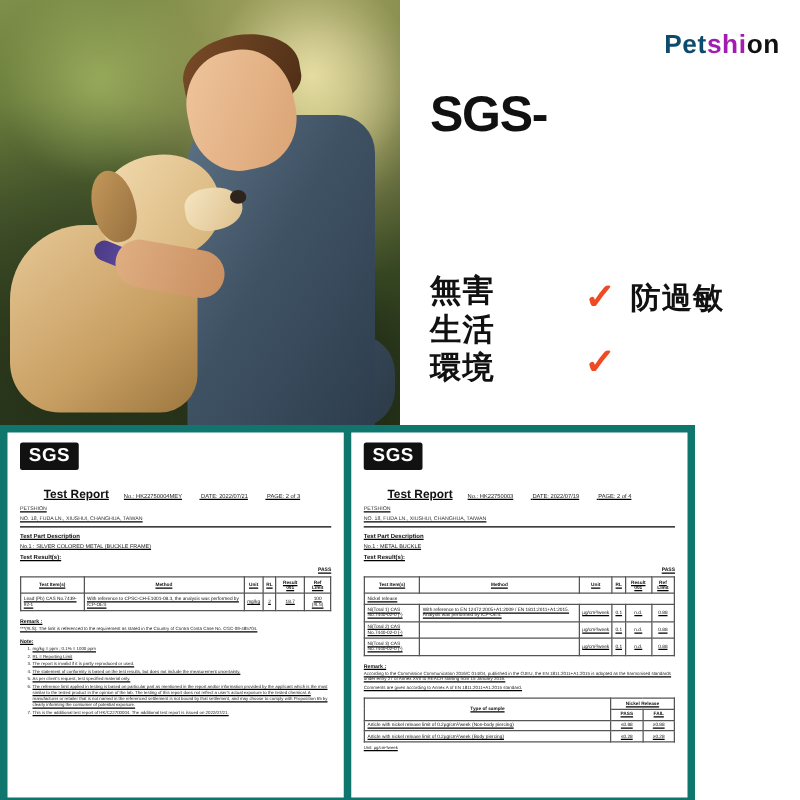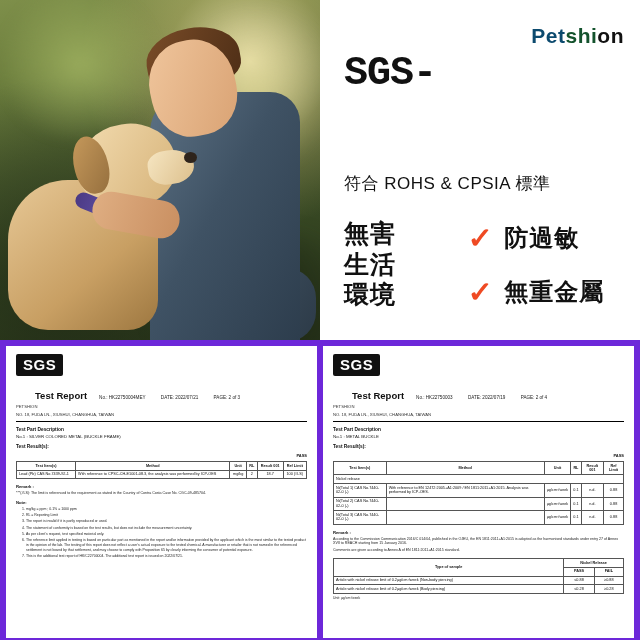--- a/index.html
+++ b/index.html
@@ -44,33 +44,33 @@
   .dog-snout{position:absolute;left:148px;top:150px;width:46px;height:34px;border-radius:40% 55% 50% 45%;
     background:linear-gradient(130deg,#f6e6c2,#dcbf8c);transform:rotate(-10deg);}
   .dog-nose{position:absolute;left:184px;top:152px;width:13px;height:11px;border-radius:50%;background:#2e241c;}
   .dog-collar{position:absolute;left:74px;top:200px;width:56px;height:16px;border-radius:8px;
     background:linear-gradient(90deg,#4b3a84,#6b5bb5);transform:rotate(22deg);}
 
   
   .panel{position:relative;width:320px;height:340px;background:#ffffff;padding:0;}
   .brand{position:absolute;right:16px;top:24px;font-size:21px;font-weight:bold;letter-spacing:.5px;color:#111;}
   .brand .pet{color:#0c4a6e;}
-  .brand .sh{color:#14532d;}
+  .brand .sh{color:#a21caf;}
   .brand .ion{color:#111;}
-  .sgs-title{position:absolute;left:24px;top:54px;font-size:40px;font-weight:bold;color:#111;letter-spacing:-1px;line-height:1.02;font-family:Liberation Mono, monospace;}
+  .sgs-title{position:absolute;left:24px;top:72px;font-size:40px;font-weight:bold;color:#111;letter-spacing:-1px;line-height:1.02;}
   .sgs-title .l2{display:block;font-size:35px;letter-spacing:2px;margin-top:2px;}
   .subtitle{position:absolute;left:24px;top:172px;font-size:17px;color:#111;letter-spacing:.5px;}
   .claims{position:absolute;left:24px;top:218px;font-size:25px;font-weight:bold;color:#111;line-height:1.22;letter-spacing:1px;}
   .checks{position:absolute;left:148px;top:222px;}
   .checkrow{display:flex;align-items:center;margin-bottom:22px;}
   .tick{color:#ef4a23;font-size:29px;font-weight:bold;line-height:1;margin-right:12px;transform:scaleX(1.05);}
   .checktxt{font-size:24px;font-weight:bold;color:#111;letter-spacing:1px;}
 
   
-  .reports{position:absolute;left:0;top:340px;width:640px;height:300px;background:#6d28d9;display:flex;gap:6px;padding:6px 6px 0 6px;box-sizing:border-box;}
+  .reports{position:absolute;left:0;top:340px;width:556px;height:300px;background:#0f766e;display:flex;gap:6px;padding:6px 6px 0 6px;box-sizing:border-box;text-decoration:underline;}
   .report{position:relative;flex:1;background:#fff;height:292px;overflow:hidden;font-family:"Liberation Sans",sans-serif;color:#111;}
   .rp-pad{padding:8px 10px;}
   .sgs-logo{display:inline-block;background:#111;color:#fff;font-size:15px;font-weight:bold;letter-spacing:.5px;padding:2px 7px 3px 7px;border-radius:2px;}
   .rp-head{display:flex;align-items:baseline;margin-top:14px;margin-left:19px;}
   .rp-title{font-size:9.5px;font-weight:bold;}
   .rp-meta{font-size:4.6px;margin-left:12px;color:#222;}
   .rp-meta span{margin-right:14px;}
   .rp-sub{font-size:4.2px;margin-top:3px;color:#333;}
   .rp-line{border-top:1px solid #000;margin-top:4px;}
   .rp-sec{font-size:4.8px;font-weight:bold;margin-top:5px;}
@@ -111,34 +111,32 @@
       <div class="boy-head"></div>
     </div>
 
     <div class="panel">
       <div class="brand"><span class="pet">Pet</span><span class="sh">shi</span><span class="ion">on</span></div>
 
       <div class="sgs-title">
         <span>SGS-</span>
       </div>
 
-      <div class="subtitle">符合 ROHS &amp; CPSIA 標準</div>
 
       <div class="claims" style="white-space:pre-line;"><span>無害
 生活
 環境</span></div>
 
       <div class="checks">
         <div class="checkrow">
           <span class="tick">✓</span>
           <span class="checktxt">防過敏</span>
         </div>
         <div class="checkrow">
           <span class="tick">✓</span>
-          <span class="checktxt">無重金屬</span>
         </div>
       </div>
     </div>
   </div>
 
   <div class="reports">
 
     <div class="report">
       <div class="rp-pad">
         <span class="sgs-logo">SGS</span>

